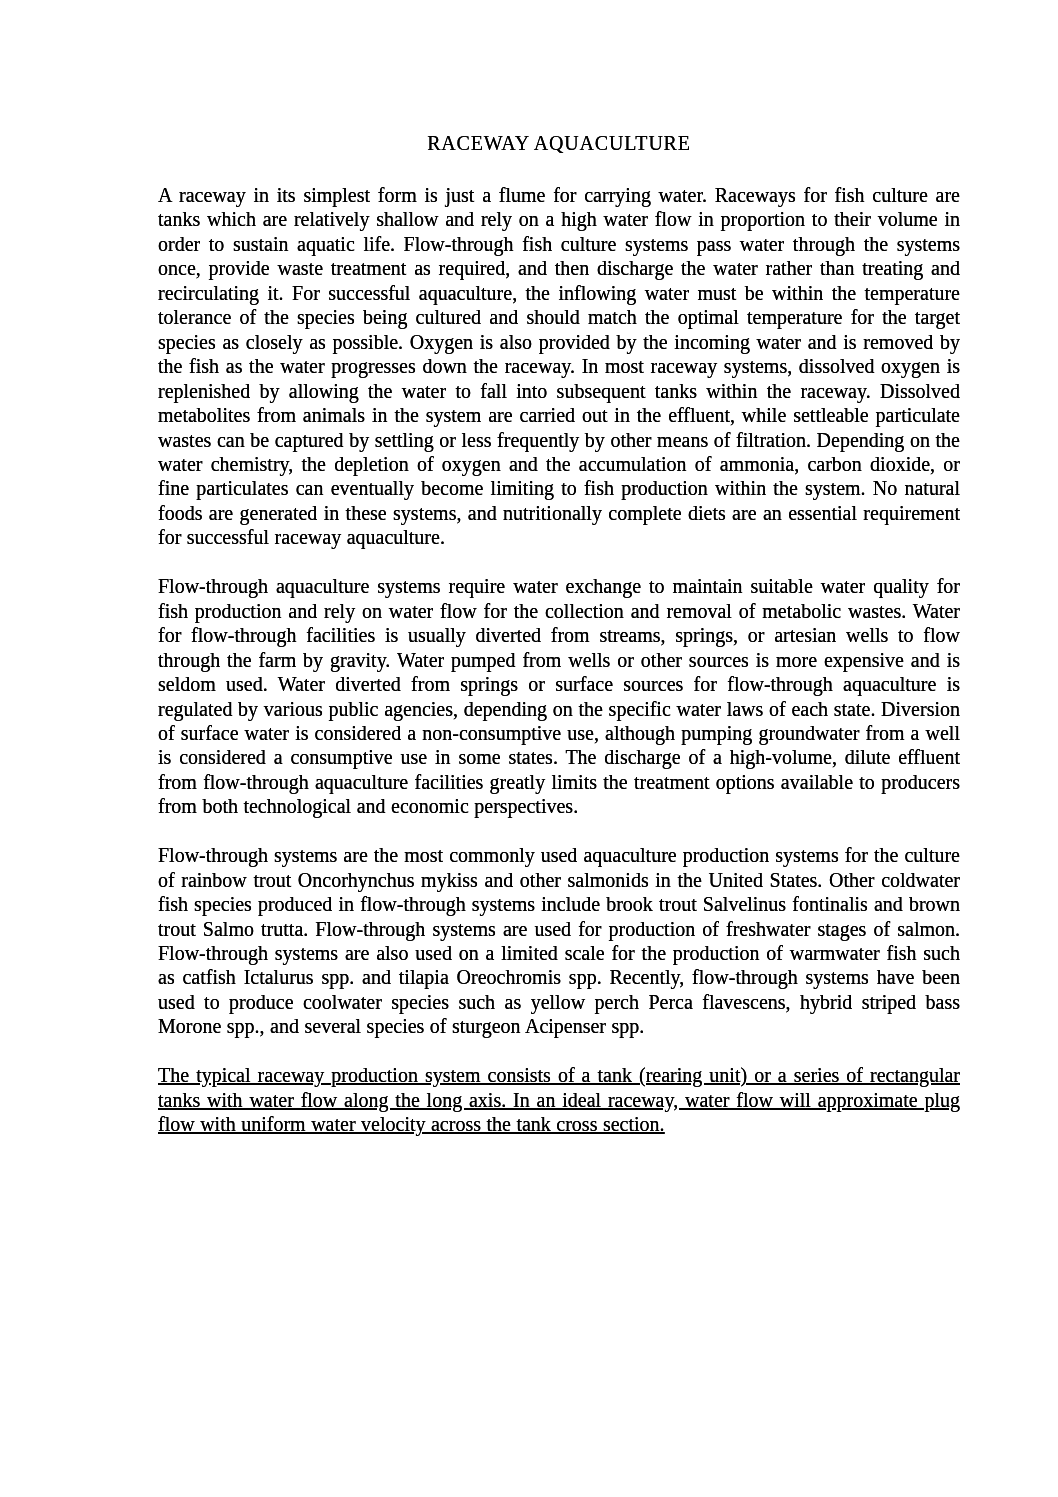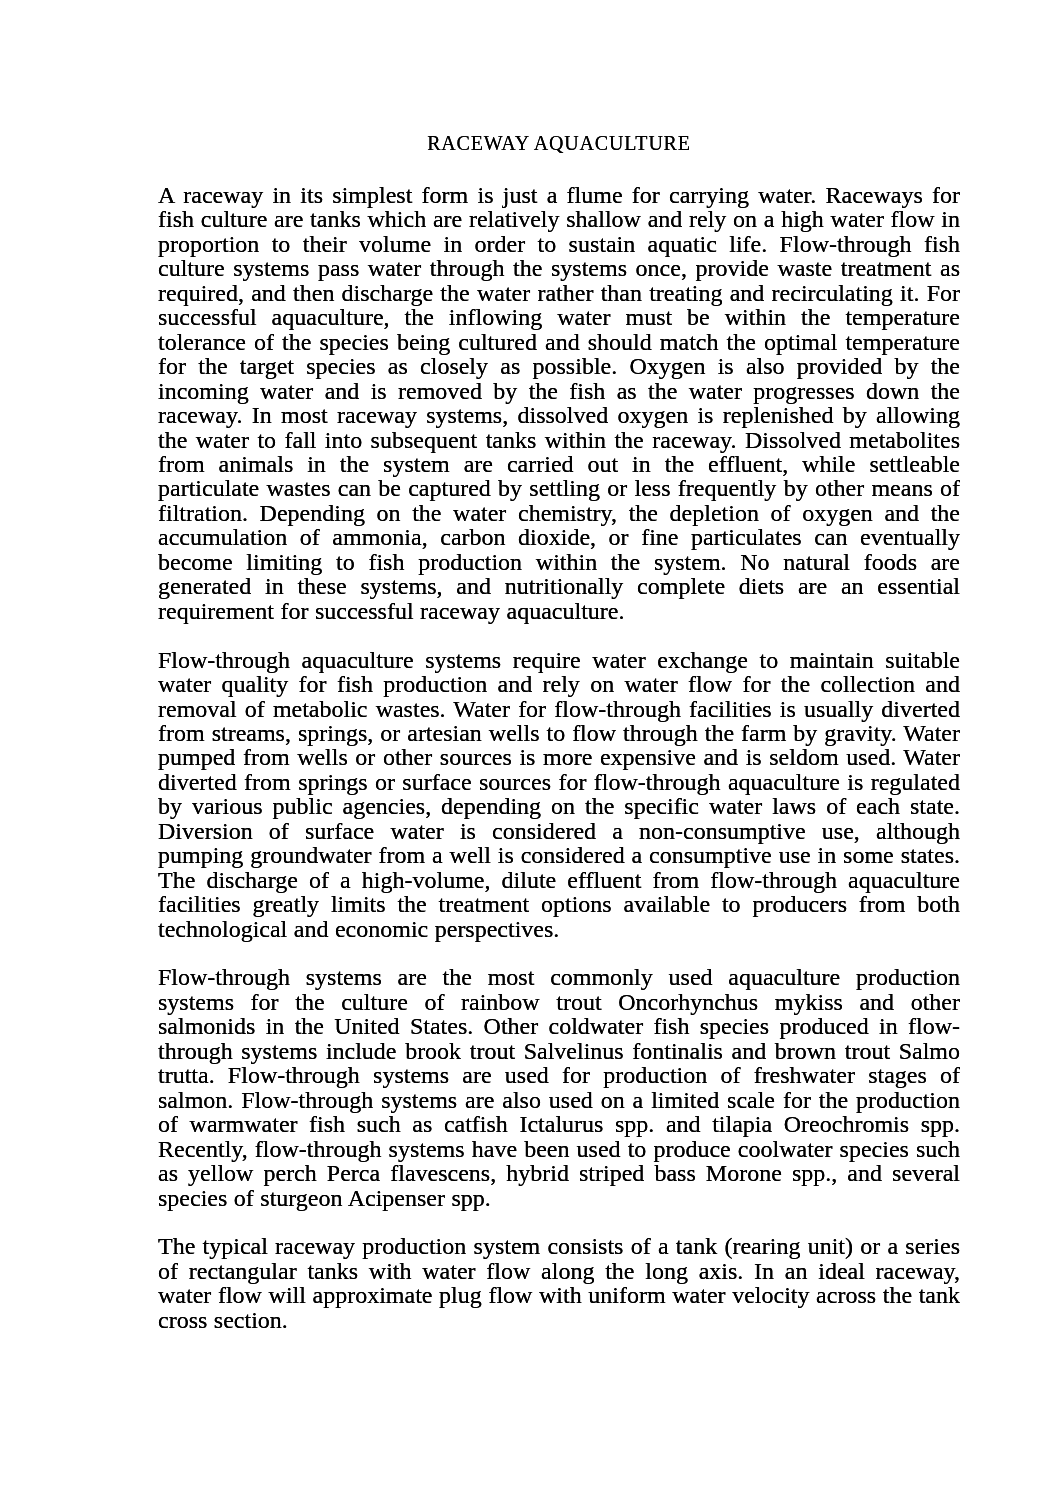--- a/index.html
+++ b/index.html
@@ -24,28 +24,29 @@
     text-align: center;
     font-size: 20px;
     font-weight: normal;
     line-height: 24px;
     letter-spacing: 0.8px;
     text-shadow: 0 0 0.5px #000;
     white-space: nowrap;
   }
   .para {
     margin: 0 0 24.45px 0;
-    font-size: 24px;
+    font-size: 20px;
     line-height: 24.45px;
     text-align: justify;
     text-shadow: 0 0 0.5px #000;
     word-spacing: 0.5px;
   }
   .para:last-child {
     margin-bottom: 0;
+    text-decoration: underline;
   }
 </style>
 </head>
 <body>
 
 <div class="page">
   <h1 class="doc-title">RACEWAY AQUACULTURE</h1>
 
   <p class="para">A raceway in its simplest form is just a flume for carrying water. Raceways for fish culture are tanks which are relatively shallow and rely on a high water flow in proportion to their volume in order to sustain aquatic life. Flow-through fish culture systems pass water through the systems once, provide waste treatment as required, and then discharge the water rather than treating and recirculating it. For successful aquaculture, the inflowing water must be within the temperature tolerance of the species being cultured and should match the optimal temperature for the target species as closely as possible. Oxygen is also provided by the incoming water and is removed by the fish as the water progresses down the raceway. In most raceway systems, dissolved oxygen is replenished by allowing the water to fall into subsequent tanks within the raceway. Dissolved metabolites from animals in the system are carried out in the effluent, while settleable particulate wastes can be captured by settling or less frequently by other means of filtration. Depending on the water chemistry, the depletion of oxygen and the accumulation of ammonia, carbon dioxide, or fine particulates can eventually become limiting to fish production within the system. No natural foods are generated in these systems, and nutritionally complete diets are an essential requirement for successful raceway aquaculture.</p>
 

